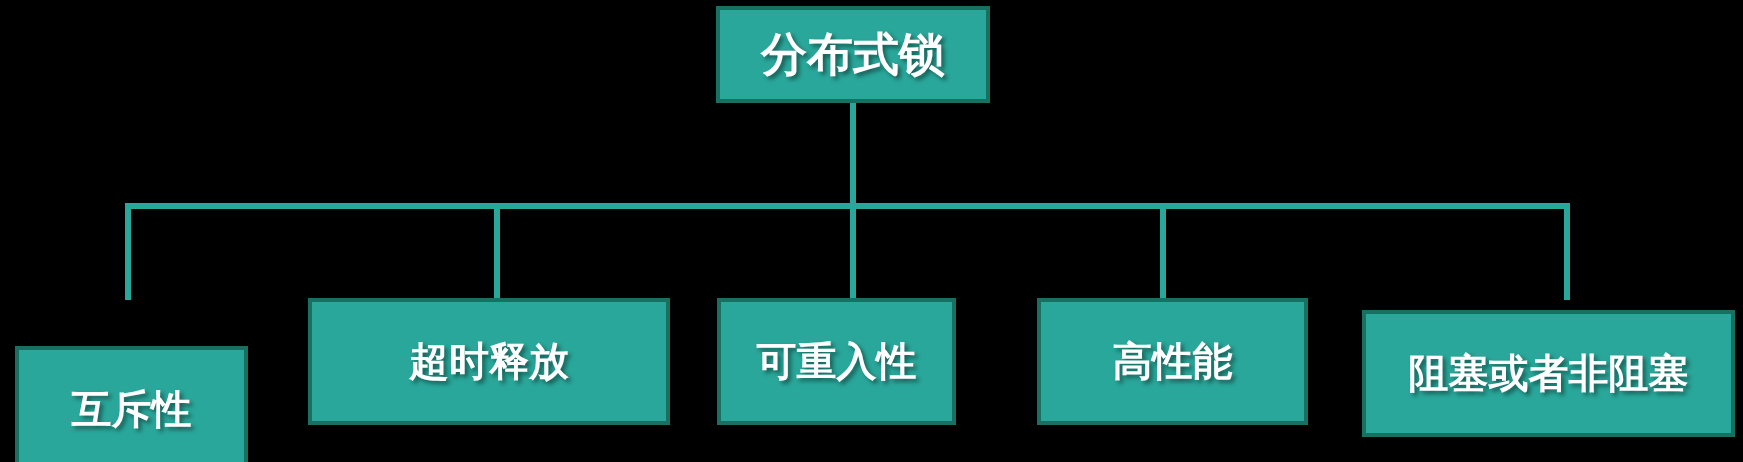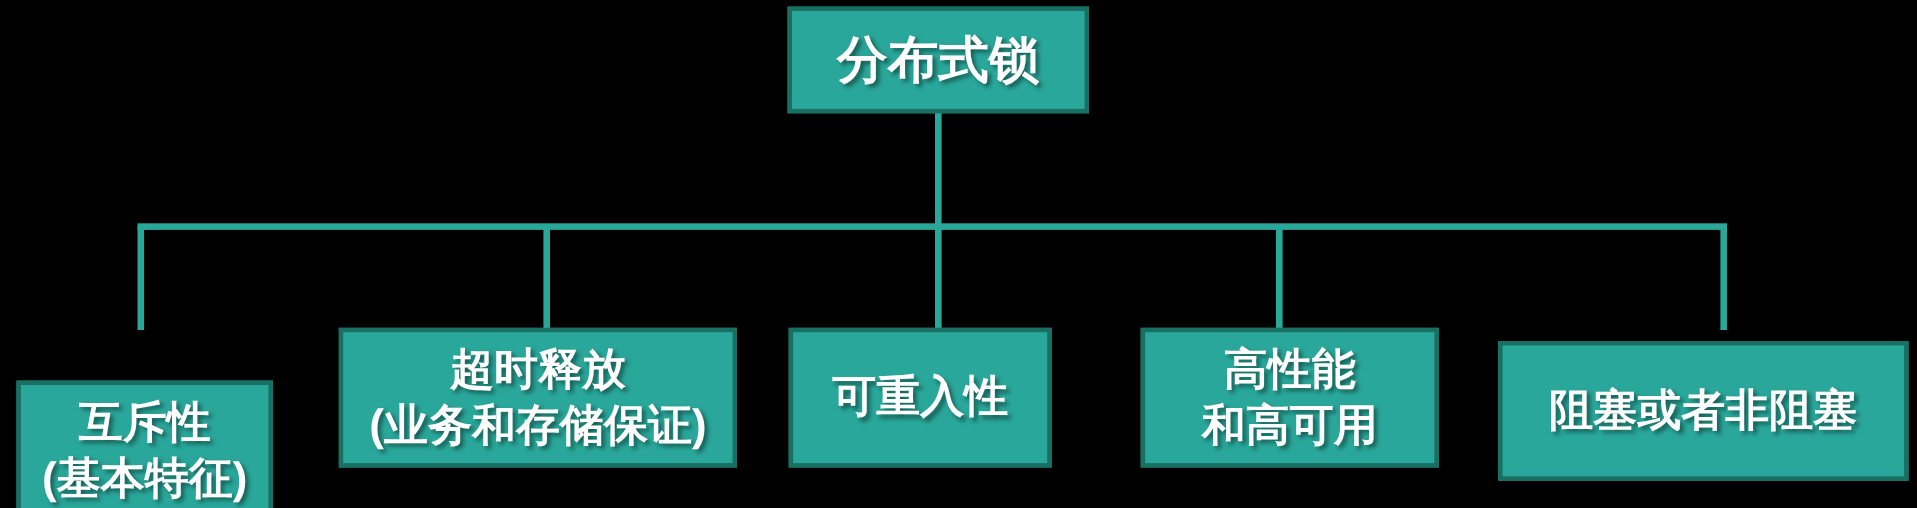--- a/index.html
+++ b/index.html
@@ -53,35 +53,32 @@
   <div class="line v" style="left:850px;top:206px;height:94px;"></div>
   <div class="line v" style="left:1160px;top:206px;height:94px;"></div>
   <div class="line v" style="left:1564px;top:206px;height:94px;"></div>
 
   <div class="node root" style="left:716px;top:6px;width:274px;height:97px;">
     <span class="ln">分布式锁</span>
   </div>
 
   <div class="node" style="left:15px;top:298px;width:233px;height:127px;margin-top:48px;">
     <span class="ln">互斥性</span>
-    <span class="ln">(基本特征)</span>
   </div>
 
   <div class="node" style="left:308px;top:298px;width:362px;height:127px;">
     <span class="ln">超时释放</span>
-    <span class="ln">(业务和存储保证)</span>
   </div>
 
   <div class="node" style="left:717px;top:298px;width:239px;height:127px;">
     <span class="ln">可重入性</span>
 
   </div>
 
   <div class="node" style="left:1037px;top:298px;width:271px;height:127px;text-align:center;">
     <span class="ln">高性能</span>
-    <span class="ln">和高可用</span>
   </div>
 
   <div class="node" style="left:1362px;top:310px;width:373px;height:127px;">
     <span class="ln">阻塞或者非阻塞</span>
   </div>
 
 </div>
 
 </body></html>

